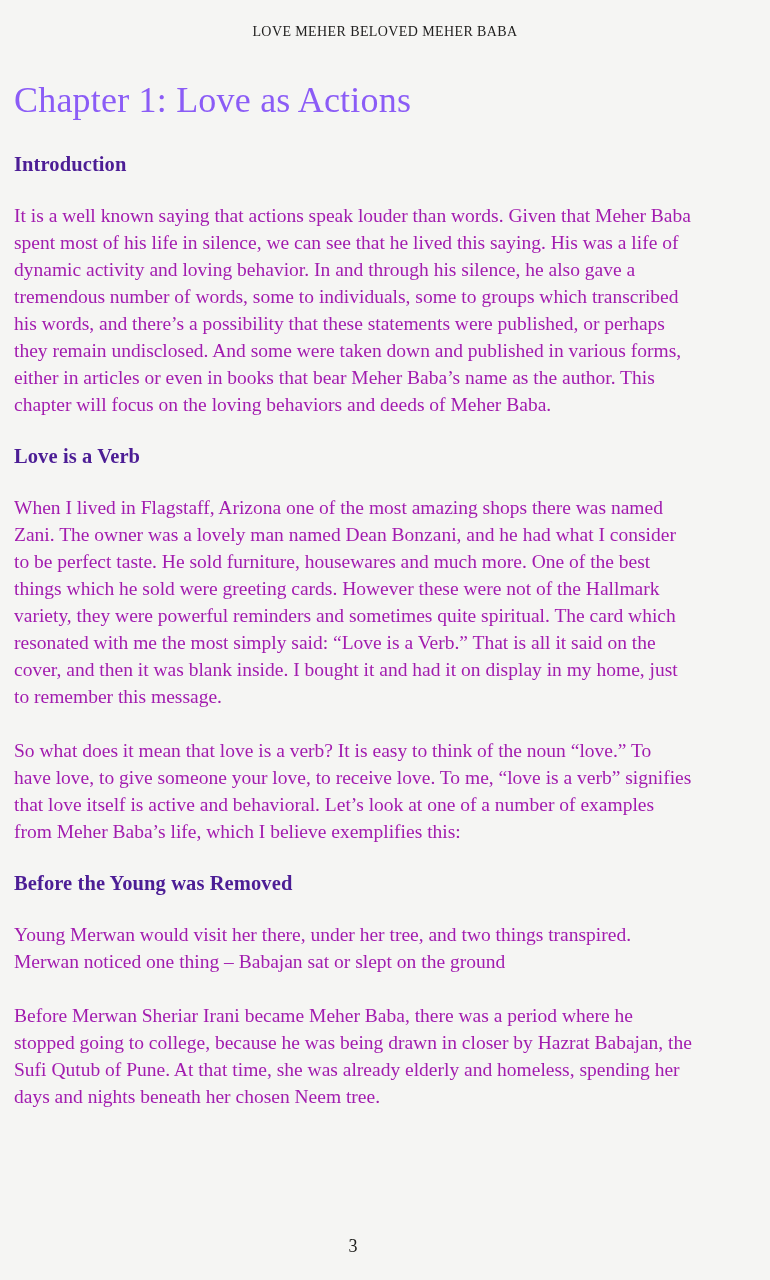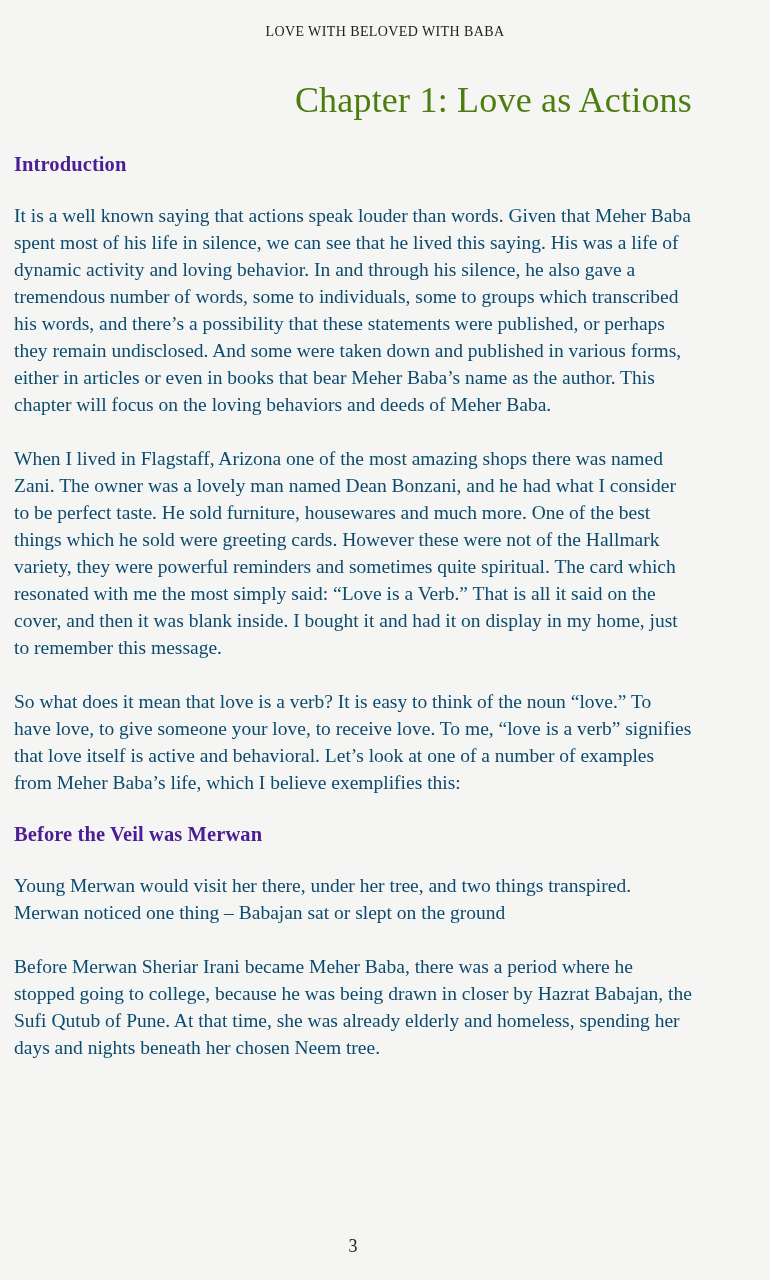--- a/index.html
+++ b/index.html
@@ -29,61 +29,61 @@
     letter-spacing: 0.4px;
     font-weight: 400;
     color: #222120;
   }
   .chapter-title {
     margin: 40px 0 32px 0;
     font-size: 36px;
     font-weight: 400;
     letter-spacing: 0.2px;
     line-height: 1.15;
-    color: #4d7c0f;
-    text-align: right;
+    color: #8b5cf6;
   }
   .section-heading {
     margin: 23px 0 26px 0;
     font-size: 20.5px;
     font-weight: 700;
     letter-spacing: 0.1px;
     color: #4c1d95;
   }
   .body-para {
     margin: 0 0 27px 0;
     font-size: 19.5px;
     line-height: 27px;
     text-align: left;
-    color: #0c4a6e;
+    color: #a21caf;
   }
   .page-number {
     position: absolute;
     top: 1236px;
     left: 14px;
     width: 678px;
     text-align: center;
     font-size: 18px;
     color: #20201e;
   }
 </style>
 </head>
 <body>
 
 <div class="page">
-  <div class="running-header">LOVE WITH BELOVED WITH BABA</div>
+  <div class="running-header">LOVE MEHER BELOVED MEHER BABA</div>
 
   <div class="content">
     <h1 class="chapter-title">Chapter 1: Love as Actions</h1>
 
     <h2 class="section-heading">Introduction</h2>
     <p class="body-para">It is a well known saying that actions speak louder than words. Given that Meher Baba spent most of his life in silence, we can see that he lived this saying. His was a life of dynamic activity and loving behavior. In and through his silence, he also gave a tremendous number of words, some to individuals, some to groups which transcribed his words, and there’s a possibility that these statements were published, or perhaps they remain undisclosed. And some were taken down and published in various forms, either in articles or even in books that bear Meher Baba’s name as the author. This chapter will focus on the loving behaviors and deeds of Meher Baba.</p>
 
+    <h2 class="section-heading">Love is a Verb</h2>
     <p class="body-para">When I lived in Flagstaff, Arizona one of the most amazing shops there was named Zani. The owner was a lovely man named Dean Bonzani, and he had what I consider to be perfect taste. He sold furniture, housewares and much more. One of the best things which he sold were greeting cards. However these were not of the Hallmark variety, they were powerful reminders and sometimes quite spiritual. The card which resonated with me the most simply said: “Love is a Verb.” That is all it said on the cover, and then it was blank inside. I bought it and had it on display in my home, just to remember this message.</p>
     <p class="body-para">So what does it mean that love is a verb? It is easy to think of the noun “love.” To have love, to give someone your love, to receive love. To me, “love is a verb” signifies that love itself is active and behavioral. Let’s look at one of a number of examples from Meher Baba’s life, which I believe exemplifies this:</p>
 
-    <h2 class="section-heading">Before the Veil was Merwan</h2>
+    <h2 class="section-heading">Before the Young was Removed</h2>
     <p class="body-para">Young Merwan would visit her there, under her tree, and two things transpired. Merwan noticed one thing – Babajan sat or slept on the ground</p>
     <p class="body-para">Before Merwan Sheriar Irani became Meher Baba, there was a period where he stopped going to college, because he was being drawn in closer by Hazrat Babajan, the Sufi Qutub of Pune. At that time, she was already elderly and homeless, spending her days and nights beneath her chosen Neem tree.</p>
   </div>
 
   <div class="page-number">3</div>
 </div>
 
 </body></html>

